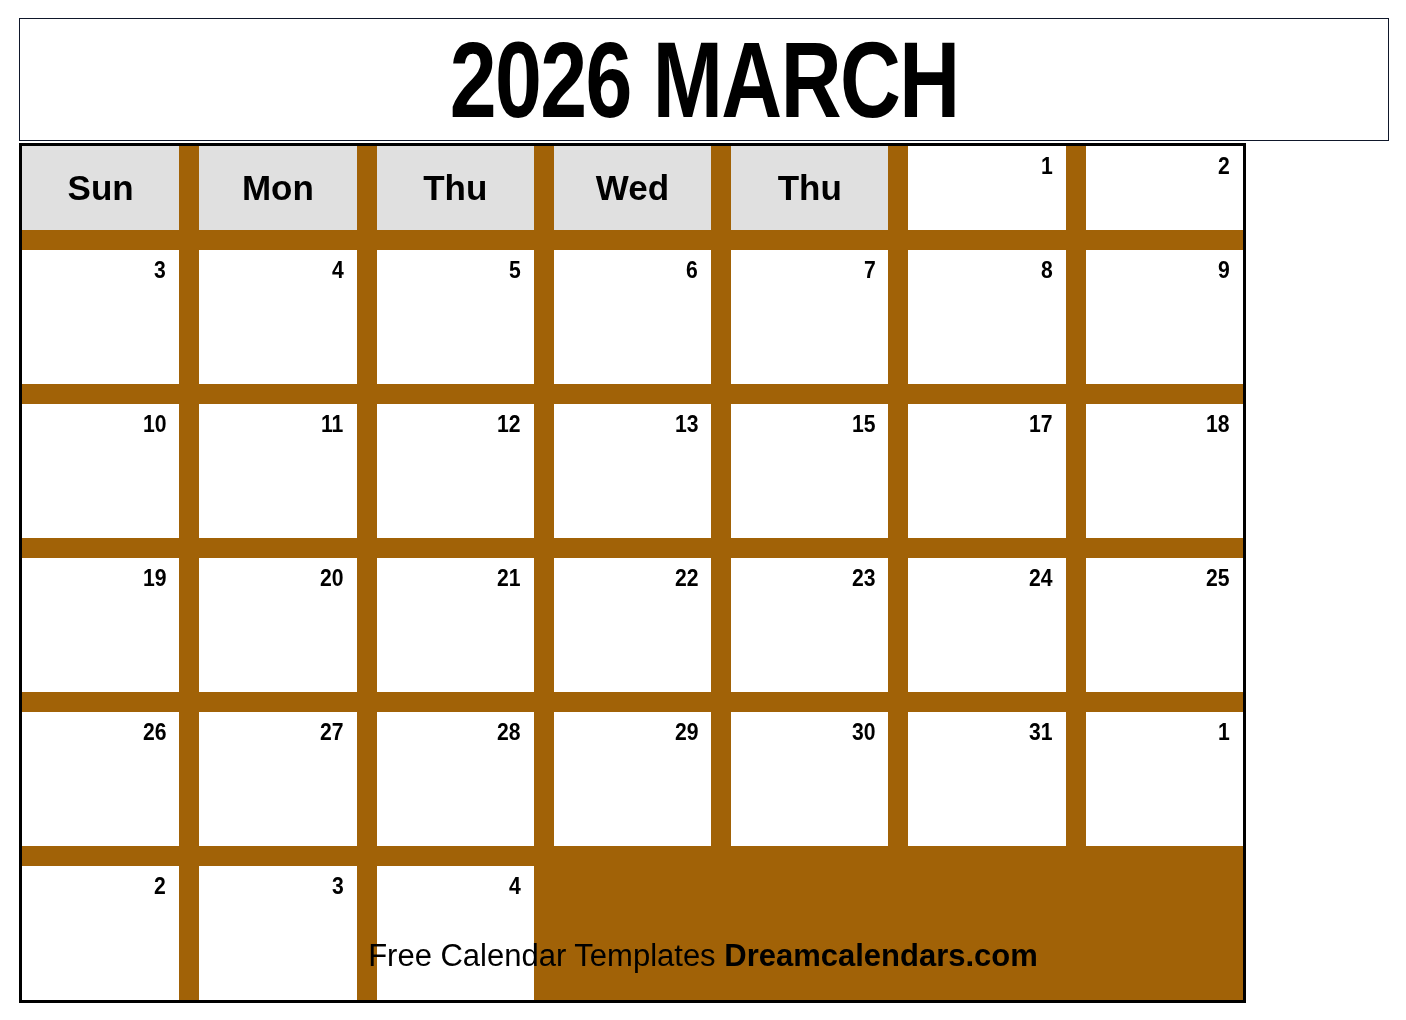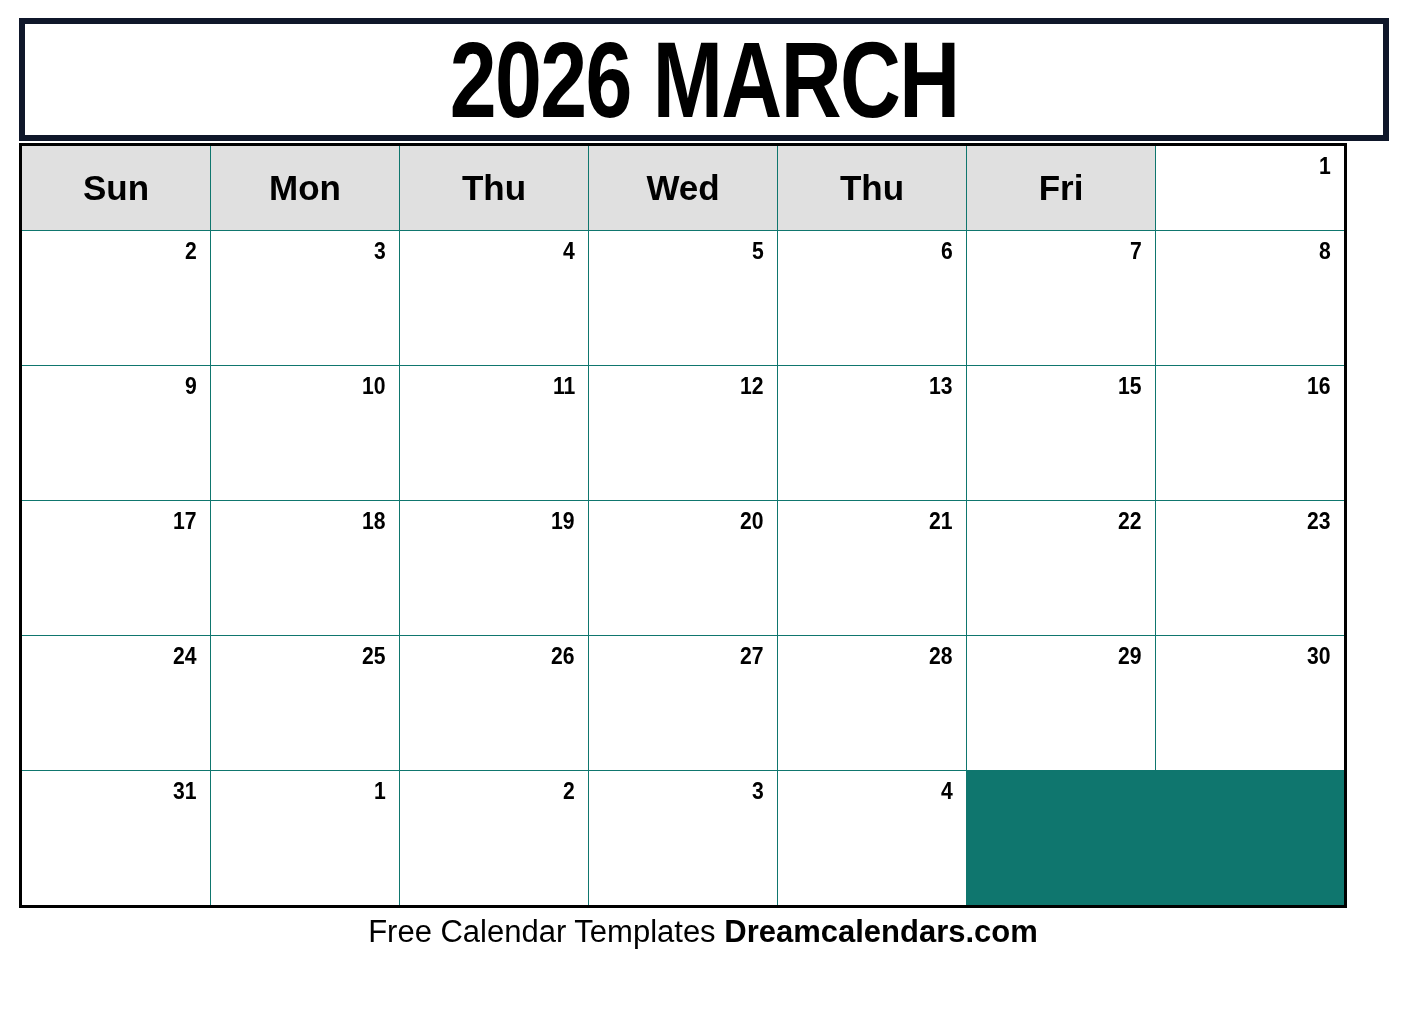--- a/index.html
+++ b/index.html
@@ -16,48 +16,48 @@
     background: #ffffff;
     overflow: hidden;
   }
   .title-box {
     position: absolute;
     left: 19px;
     top: 18px;
     width: 1370px;
     height: 123px;
     box-sizing: border-box;
-    border: 6px solid #0f172a;
+    border: 1px solid #0f172a;
     background: #ffffff;
     display: flex;
     align-items: center;
     justify-content: center;
   }
   .title {
     margin: 0;
     font-size: 108px;
     font-weight: bold;
     letter-spacing: -2px;
     white-space: nowrap;
     transform: scaleX(0.78);
     transform-origin: center center;
     line-height: 1;
   }
   .grid {
     position: absolute;
     left: 19px;
     top: 143px;
-    width: 1328px;
+    width: 1227px;
     box-sizing: border-box;
     border: 3px solid #000000;
-    background: #0f766e;
+    background: #a16207;
     display: grid;
     grid-template-columns: repeat(7, 1fr);
     grid-template-rows: 84px repeat(5, 134px);
-    gap: 1px;
+    gap: 20px;
   }
   .hcell {
     background: #e0e0e0;
     display: flex;
     align-items: center;
     justify-content: center;
     font-size: 35px;
     font-weight: bold;
     letter-spacing: 0px;
   }
@@ -70,21 +70,21 @@
     top: 7px;
     right: 13px;
     font-size: 23px;
     font-weight: bold;
     transform: scaleX(0.92);
     transform-origin: top right;
   }
   .footer {
     position: absolute;
     left: 0;
-    top: 914px;
+    top: 938px;
     width: 1406px;
     text-align: center;
     font-size: 31px;
     white-space: nowrap;
   }
   .footer .brand {
     font-weight: bold;
   }
 </style>
 </head>
@@ -96,21 +96,20 @@
     <h1 class="title">2026 MARCH</h1>
   </div>
 
   <div class="grid">
 
     <div class="hcell">Sun</div>
     <div class="hcell">Mon</div>
     <div class="hcell">Thu</div>
     <div class="hcell">Wed</div>
     <div class="hcell">Thu</div>
-    <div class="hcell">Fri</div>
 
     <div class="cell">
         <span class="num">1</span>
       </div>
     <div class="cell">
         <span class="num">2</span>
       </div>
     <div class="cell">
         <span class="num">3</span>
       </div>
@@ -141,23 +140,20 @@
       </div>
     <div class="cell">
         <span class="num">12</span>
       </div>
     <div class="cell">
         <span class="num">13</span>
       </div>
 
     <div class="cell">
         <span class="num">15</span>
-      </div>
-    <div class="cell">
-        <span class="num">16</span>
       </div>
     <div class="cell">
         <span class="num">17</span>
       </div>
     <div class="cell">
         <span class="num">18</span>
       </div>
     <div class="cell">
         <span class="num">19</span>
       </div>

